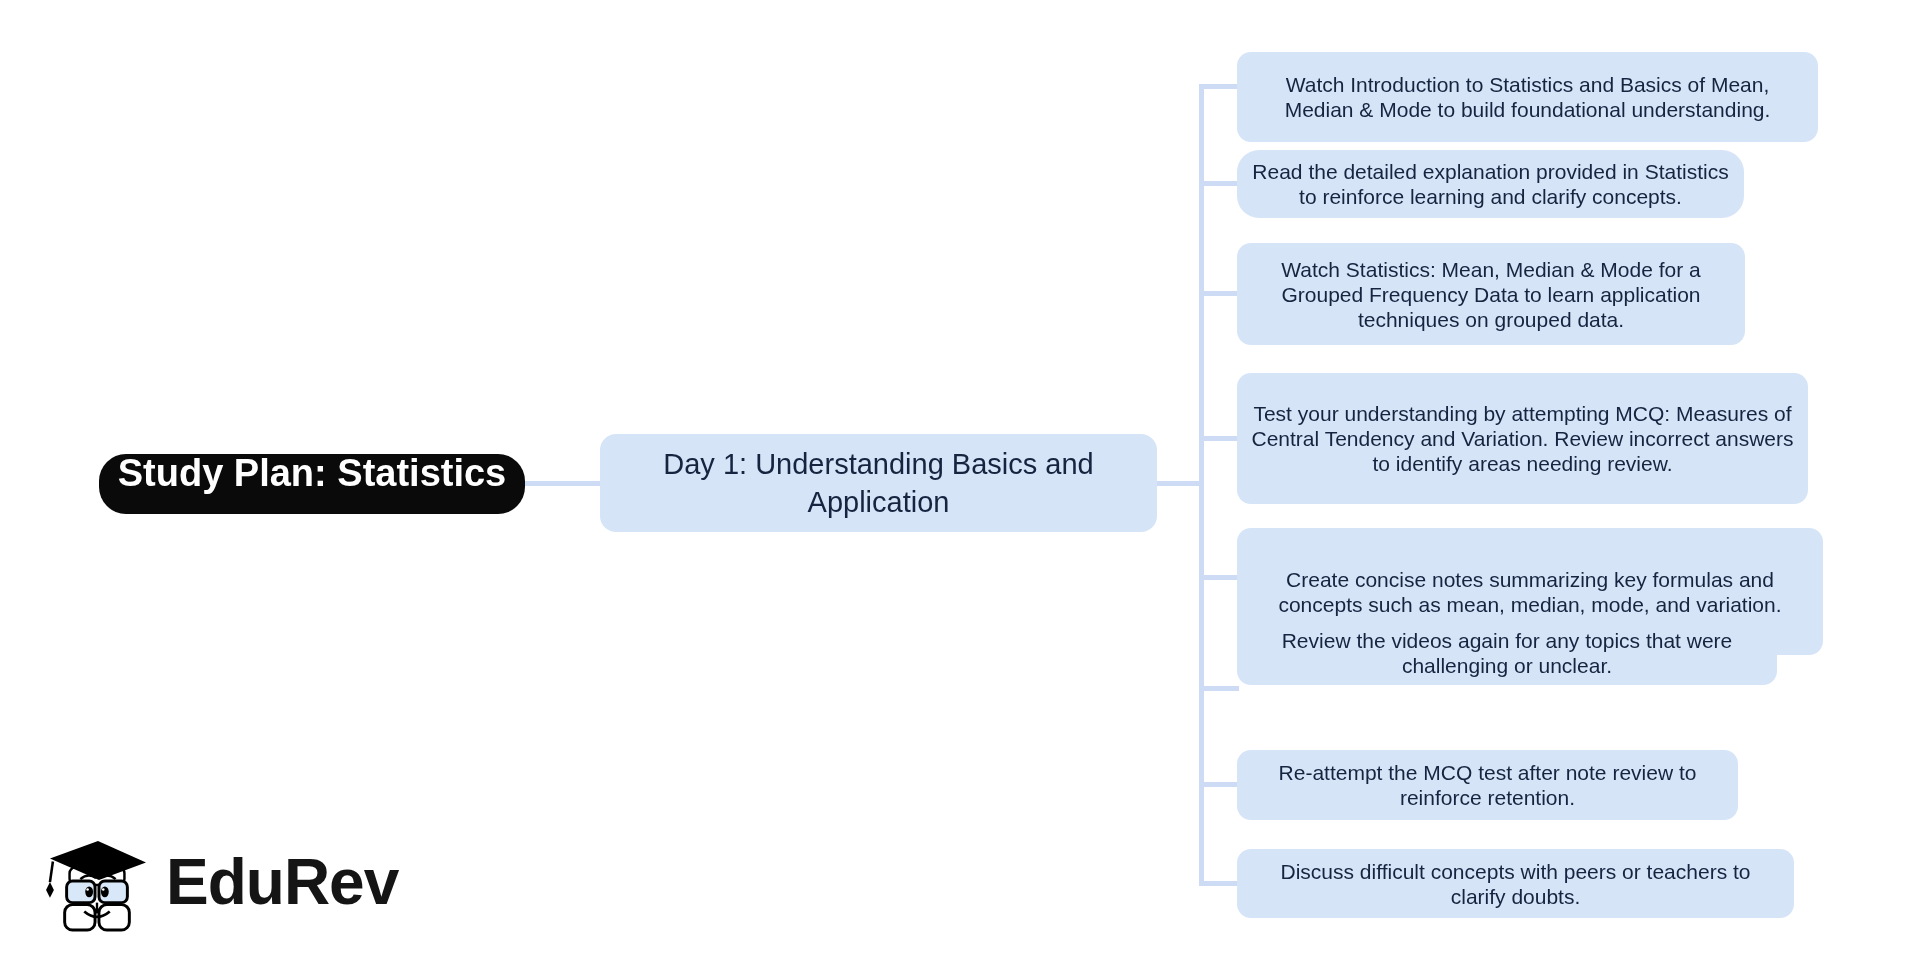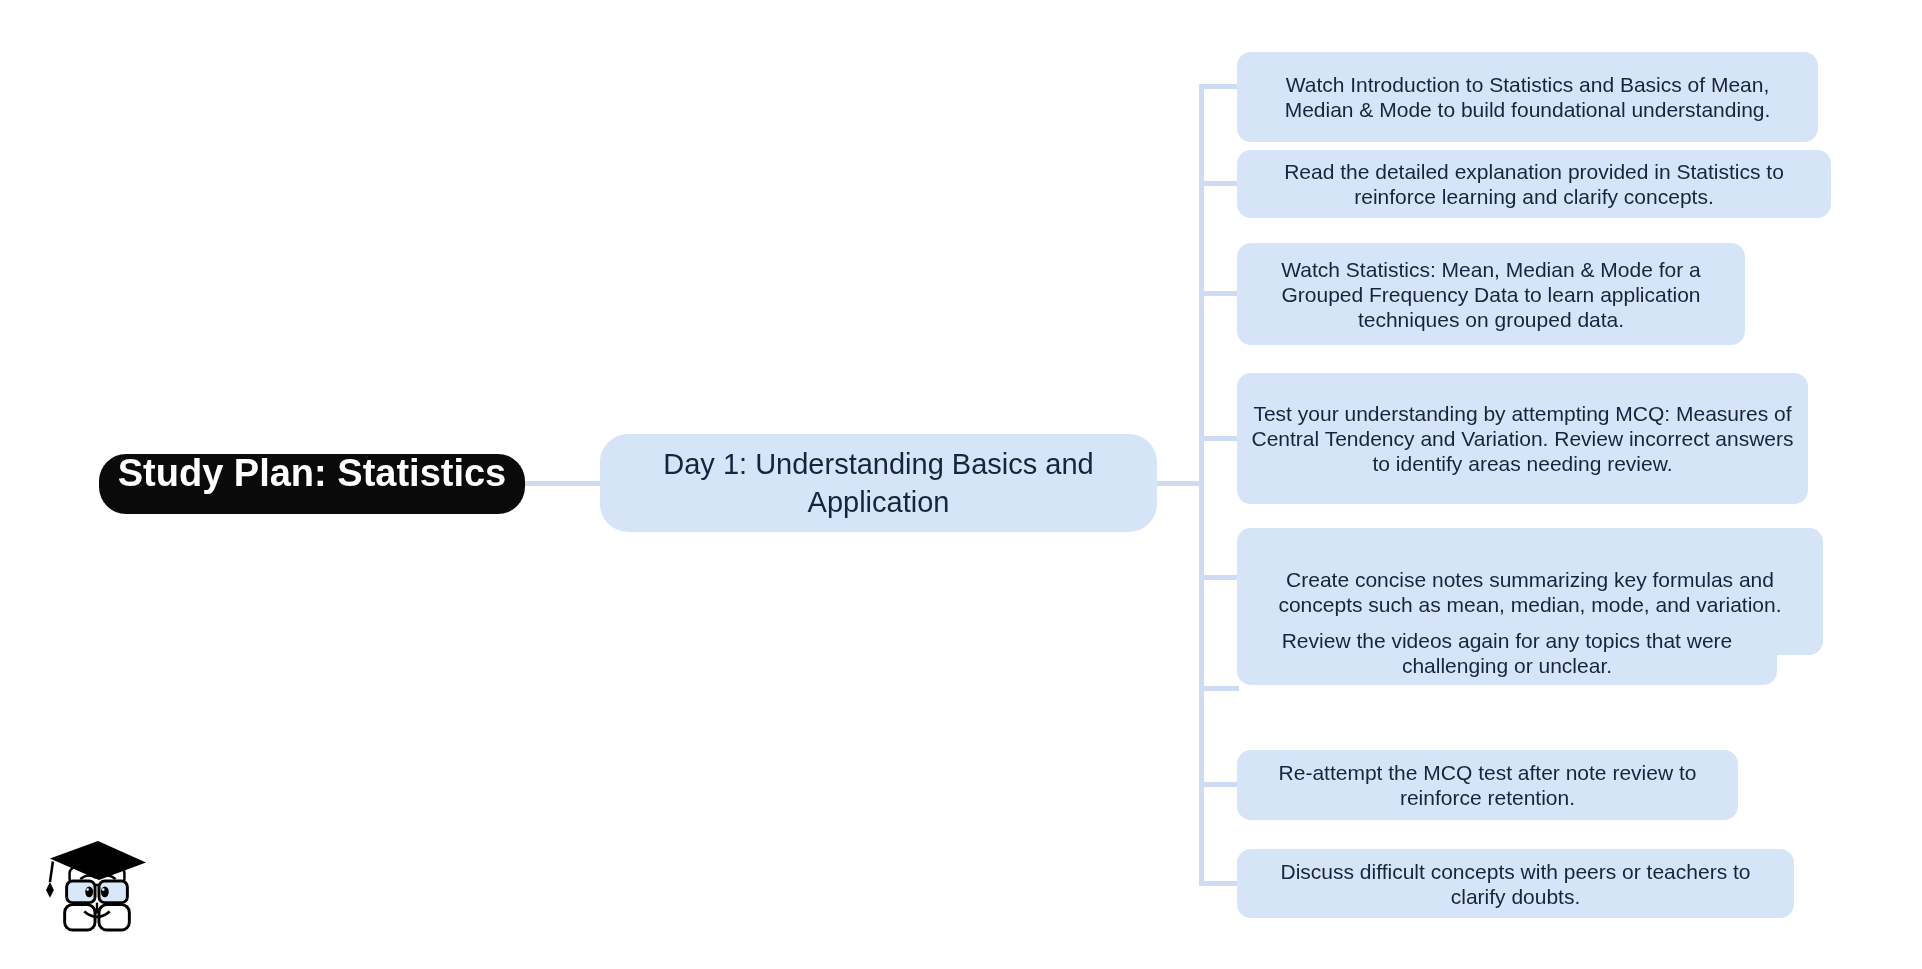--- a/index.html
+++ b/index.html
@@ -28,32 +28,32 @@
     text-align: center;
     font-size: 21px; line-height: 25px;
     padding: 6px 14px;
     box-sizing: border-box;
     z-index: 1;
   }
 
   
   .task { left: 1237px; }
   .t0 { top: 52px;  width: 581px; height: 90px; }
-  .t1 { top: 150px; width: 594px; height: 68px; }
+  .t1 { top: 150px; width: 507px; height: 68px; border-radius: 22px; }
   .t2 { top: 243px; width: 508px; height: 102px; }
   .t3 { top: 373px; width: 571px; height: 131px; }
   .t4 { top: 528px; width: 586px; height: 127px; }
   .t5 { top: 621px; width: 540px; height: 64px; }
   .t6 { top: 750px; width: 501px; height: 70px; }
   .t7 { top: 849px; width: 557px; height: 69px; }
 
   
   .day {
     left: 600px; top: 434px; width: 557px; height: 98px;
-    border-radius: 28px;
+    border-radius: 16px;
     font-size: 29px; line-height: 38px;
   }
 
   
   .root {
     position: absolute;
     left: 99px; top: 454px; width: 426px; height: 60px;
     background: var(--root-bg); color: var(--root-text);
     border-radius: 27px;
     display: flex; align-items: center; justify-content: center;
@@ -134,13 +134,14 @@
       <rect x="57" y="70" width="31" height="26" rx="8" fill="#ffffff" stroke="#000000" stroke-width="3"></rect>
       <path d="M42,77 Q55,88 68,77" fill="none" stroke="#000000" stroke-width="2.8"></path>
       <path d="M55,68 L55,79" stroke="#000000" stroke-width="2.4"></path>
 
       <polygon points="7,23 56,5 105,27 57,45" fill="#000000"></polygon>
 
       <path d="M10,26 L7,47" stroke="#000000" stroke-width="2.6" fill="none"></path>
       <polygon points="7,47 11,55 7,63 3,55" fill="#000000"></polygon>
     </svg>
   </span>
+  <span class="brand">EduRev</span>
 </div>
 
 </body></html>

